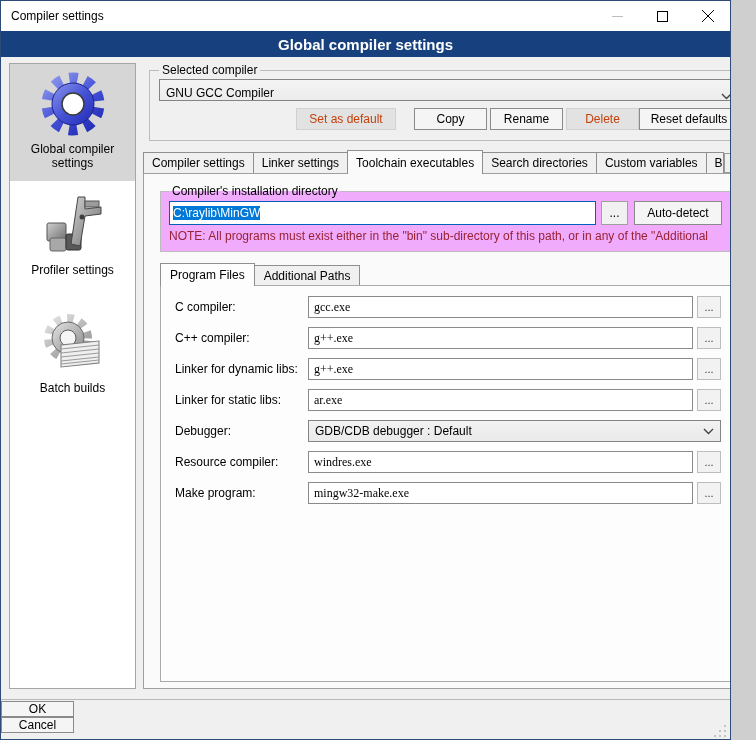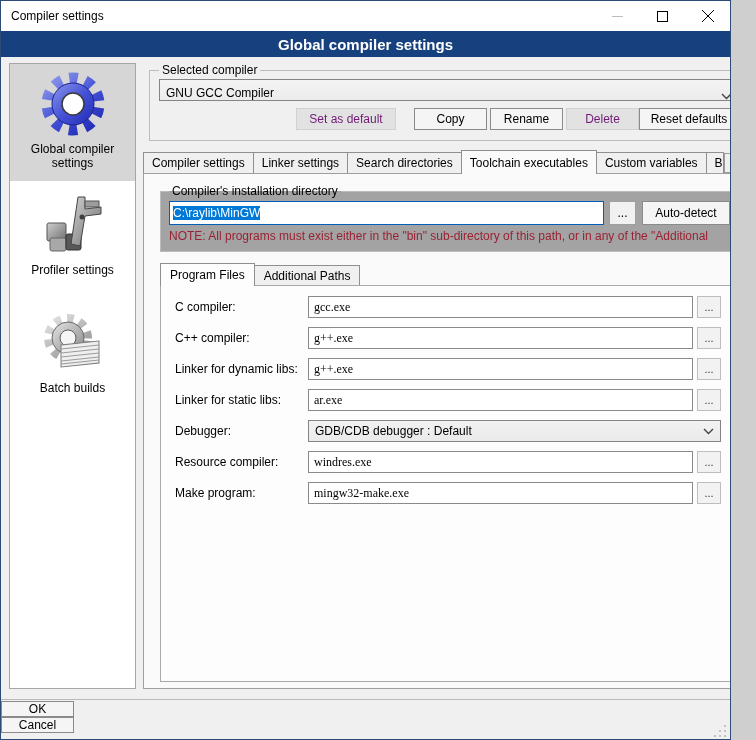--- a/index.html
+++ b/index.html
@@ -37,40 +37,40 @@
   fieldset { border:1px solid #bcbcbc; }
   legend { padding:0 3px; font-size:12px; }
 
   .fs-compiler { margin:0 2px 0 6px; height:78px; padding:2px 9px 8px; }
   .combo { height:22px; border:1px solid #848484; background:linear-gradient(#f4f4f4,#ececec);
            display:flex; align-items:flex-end; padding:0 6px; }
   .combo .combo-text { flex:1; overflow:hidden; white-space:nowrap; }
   .btn-row { margin-top:7px; display:flex; align-items:center; }
   .btn { height:22px; padding:0 10px; background:#f5f5f5; border:1px solid #8a8a8a;
          font-family:"Liberation Sans",sans-serif; font-size:12px; color:#000; }
-  .btn[disabled] { background:#e2e2e2; border-color:#d1d1d1; color:#701a75; }
+  .btn[disabled] { background:#e2e2e2; border-color:#d1d1d1; color:#c2410c; }
   .w100 { width:100px; } .w73 { width:73px; }
 
   
   .tabwrap { margin-top:8px; }
   .tabstrip { display:flex; align-items:flex-end; height:24px; position:relative; z-index:2; }
   .tab { height:21px; padding:0 8px; display:flex; align-items:center; background:#f0f0f0;
          border:1px solid #8f8f8f; border-bottom:none; margin-right:-1px; white-space:nowrap; }
   .tab.active { height:24px; background:#fafafa; margin-bottom:-1px; position:relative; z-index:3; }
   .tab.clipped { width:30px; overflow:hidden; }
   .tab-arrows { margin-left:auto; display:flex; }
   .arrow-btn { width:21px; height:20px; background:#f0f0f0; border:1px solid #9a9a9a;
                display:flex; align-items:center; justify-content:center; font-size:8px; color:#222;
                margin-left:1px; padding:0; }
 
   .notebook { position:relative; z-index:1; height:516px; background:#fafafa;
               border:1px solid #9f9f9f; padding:8px 9px; }
 
   
-  .fs-install { margin:2px 0 0 7px; height:68px; padding:1px 8px 4px; background:#a3a3a3; }
+  .fs-install { margin:2px 8px 0 7px; height:68px; padding:1px 8px 4px; background:#f0abfc; }
   .dir-row { display:flex; align-items:center; margin-top:2px; }
   .path-input { flex:1; height:24px; background:#fff; border:1px solid #005fb8;
                 display:flex; align-items:center; padding:0 3px; overflow:hidden; }
   .path-selected { background:#0078d7; color:#fff; white-space:pre; }
   .browse-btn { width:27px; height:24px; margin-left:5px; background:#f1f1f1; border:1px solid #9f9f9f;
                 font-size:12px; padding:0; }
   .autodetect-btn { width:88px; height:24px; margin-left:6px; }
   .note-line { margin-top:4px; color:#992233; white-space:nowrap; overflow:hidden; }
 
   
@@ -212,25 +212,25 @@
       </fieldset>
 
       <div class="tabwrap">
         <div class="tabstrip">
           <div class="tab">
               <span>Compiler settings</span>
             </div>
           <div class="tab">
               <span>Linker settings</span>
             </div>
+          <div class="tab active">
+              <span>Toolchain executables</span>
+            </div>
           <div class="tab">
               <span>Search directories</span>
-            </div>
-          <div class="tab active">
-              <span>Toolchain executables</span>
             </div>
           <div class="tab">
               <span>Custom variables</span>
             </div>
           <div class="tab clipped">
               <span>Build</span>
             </div>
           <div class="tab-arrows">
             <button class="arrow-btn">
                 <span>◄</span>

